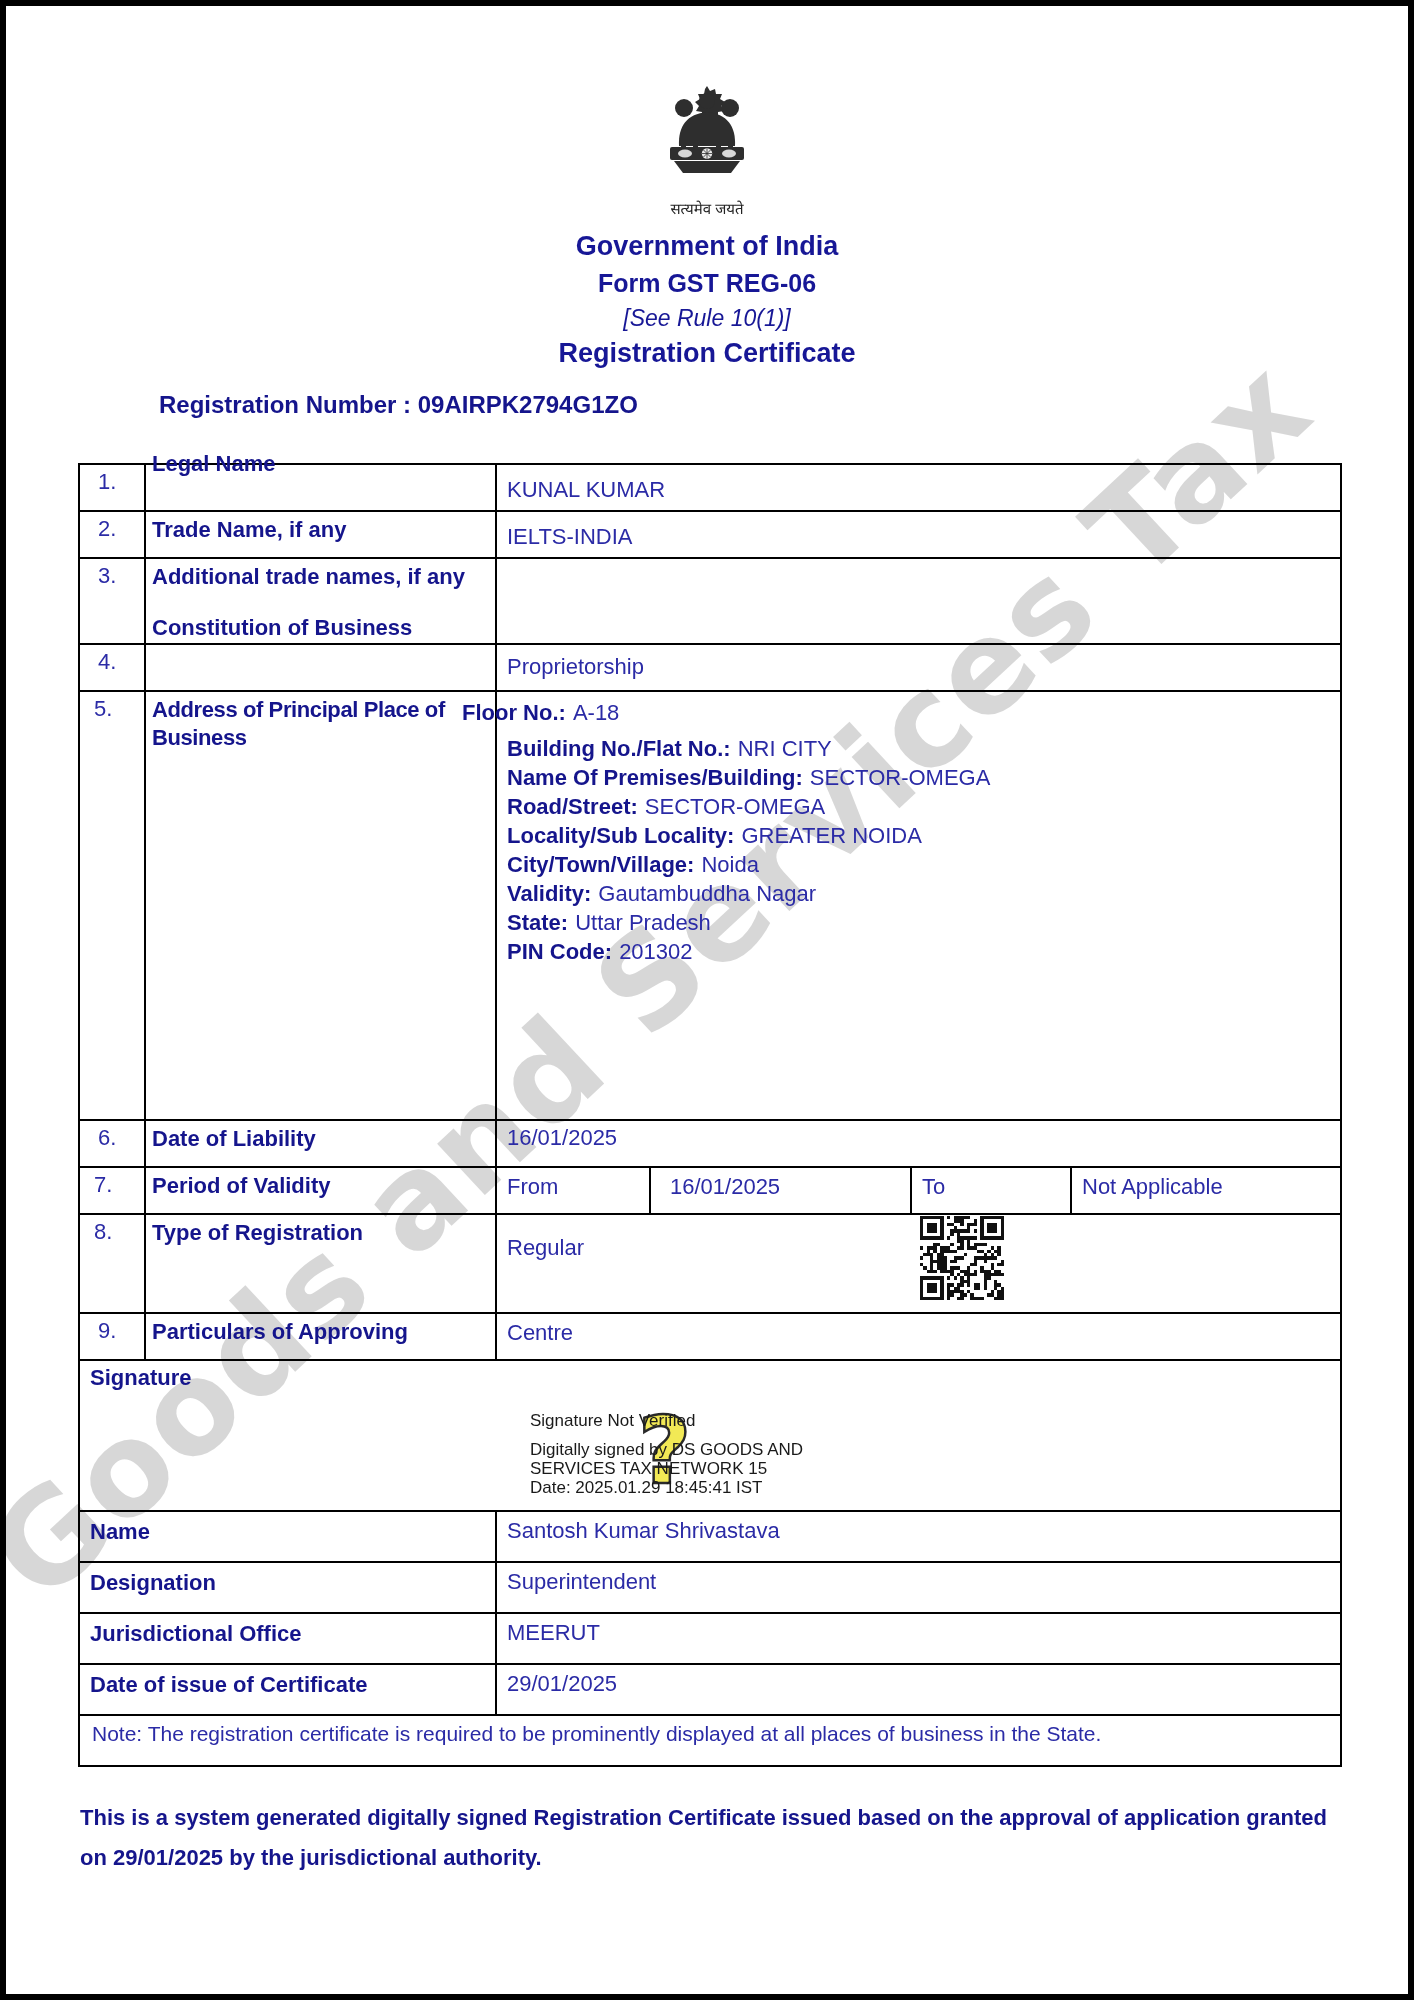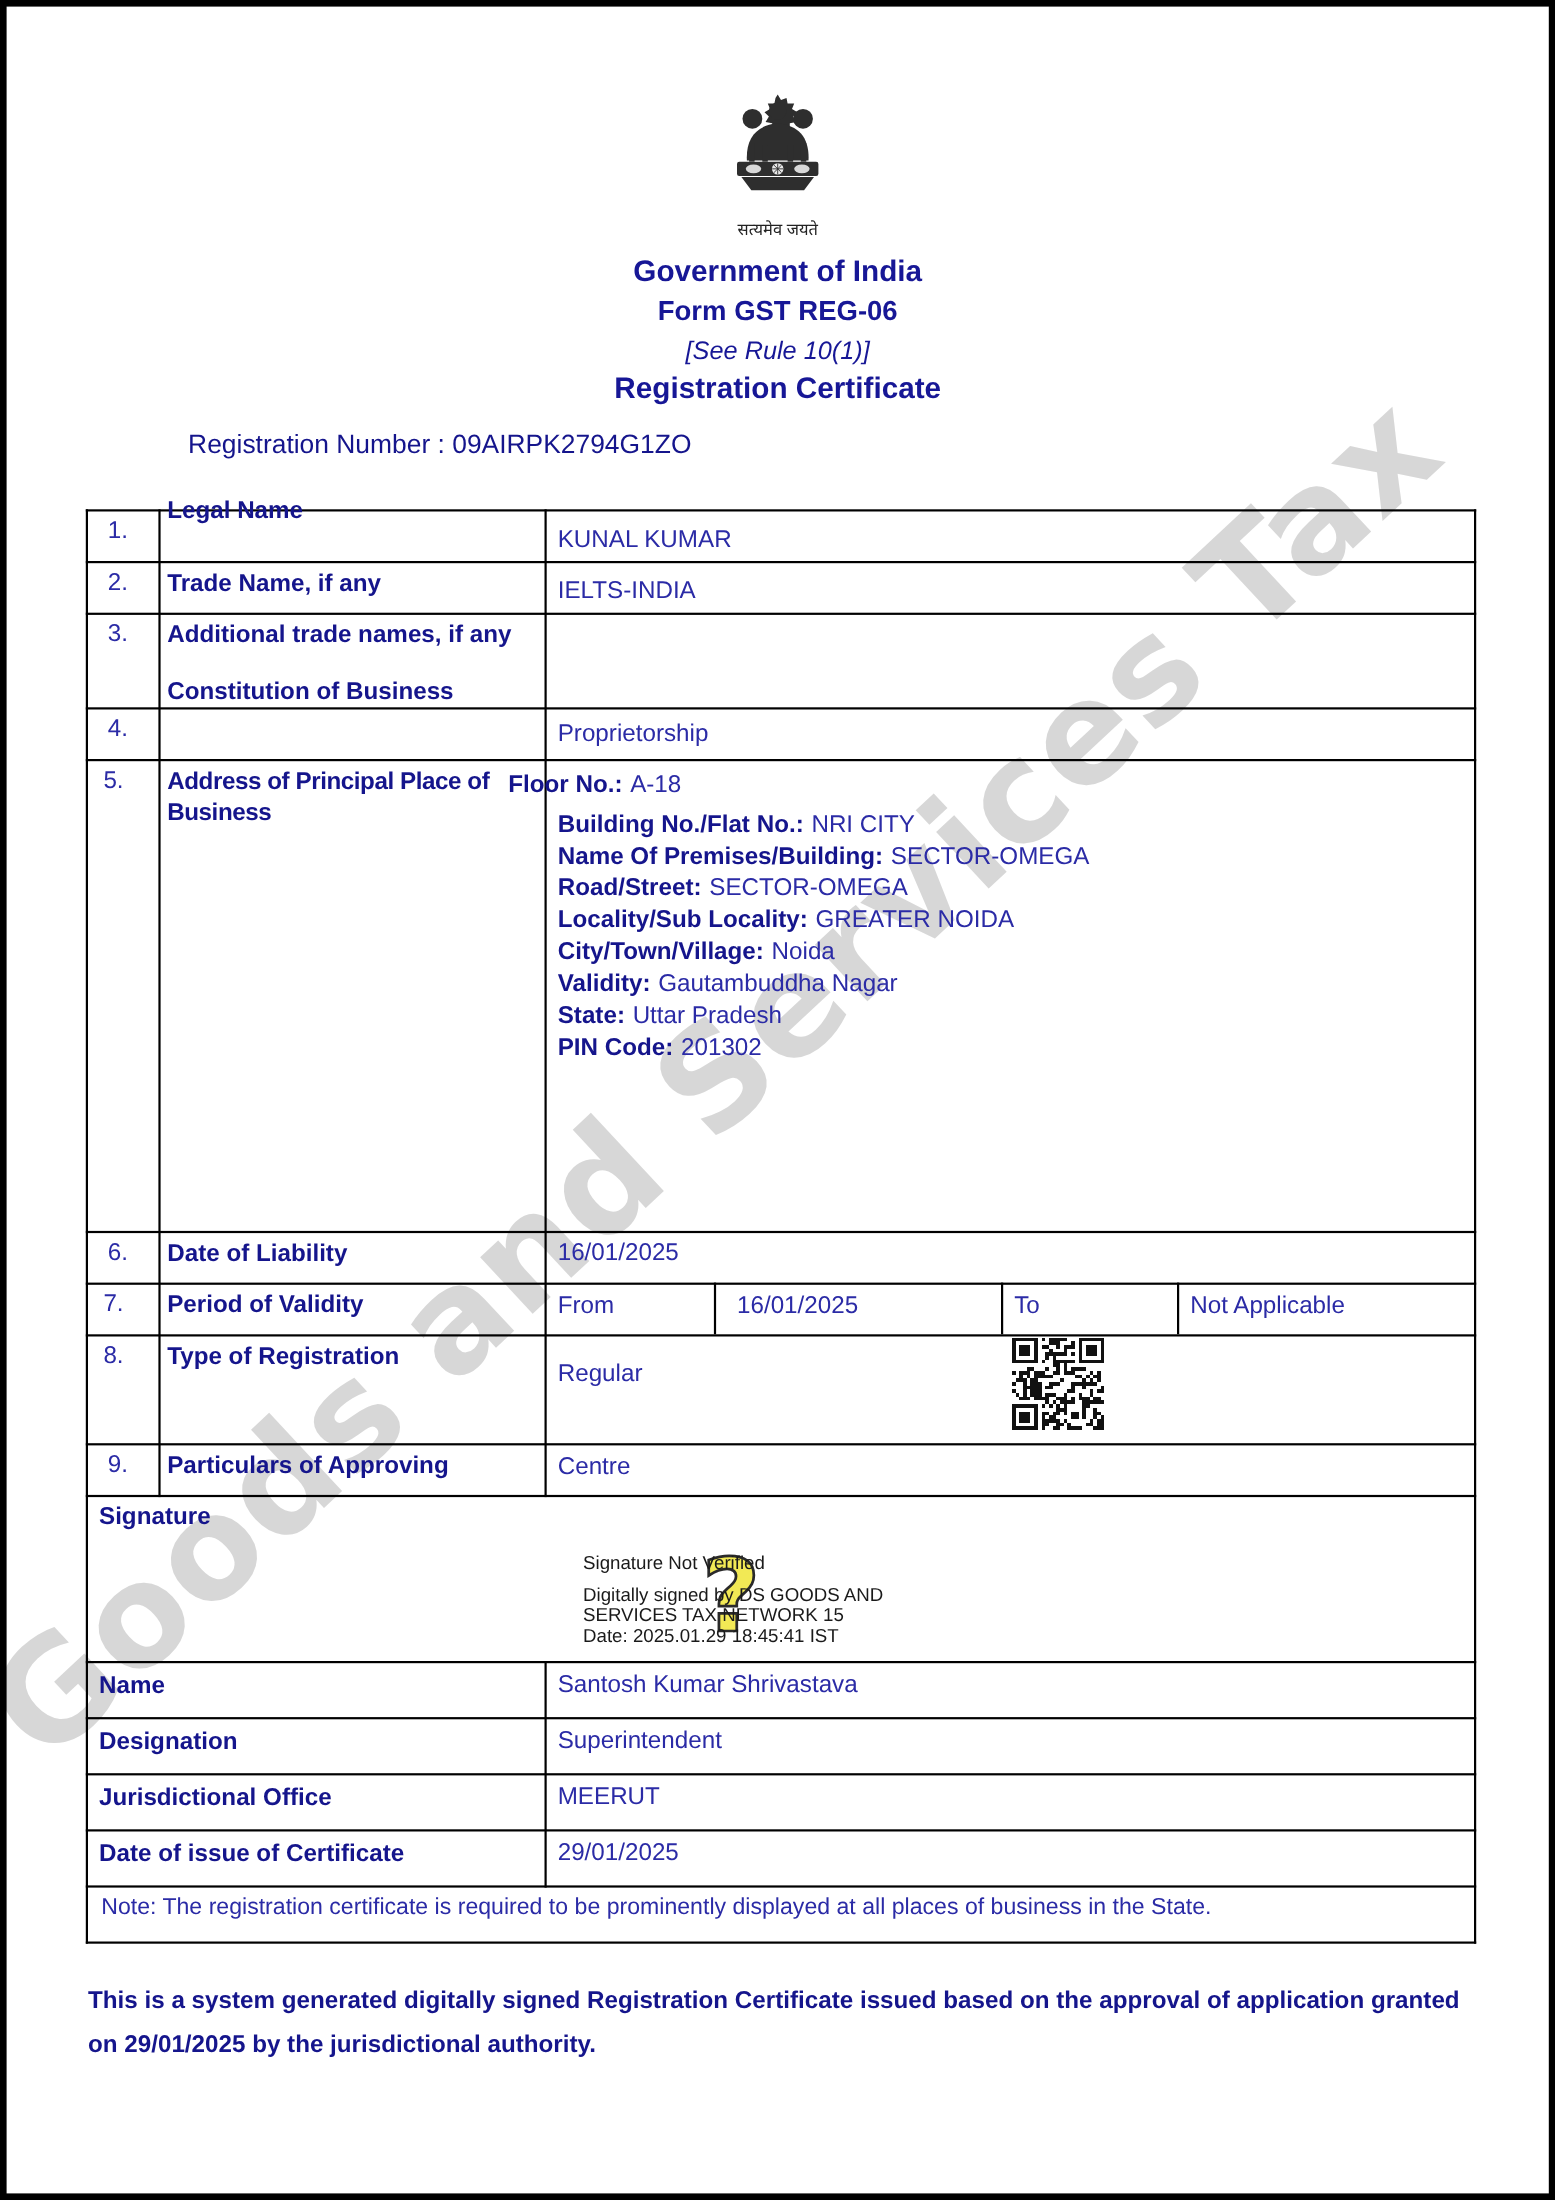--- a/index.html
+++ b/index.html
@@ -19,21 +19,21 @@
   .hline,.vline{position:absolute;background:#000;z-index:2;}
   .hline{height:2px;}
   .vline{width:2px;}
   
   .hdr{position:absolute;left:707px;transform:translateX(-50%);z-index:3;color:#171796;white-space:nowrap;}
   .hdr.big{font-size:27px;font-weight:700;}
   .hdr.mid{font-size:25px;font-weight:700;}
   .hdr.rule{font-size:23px;font-weight:500;font-style:italic;}
   .motto{position:absolute;left:707px;top:198px;transform:translateX(-50%);z-index:3;
     font-size:15px;color:#222;white-space:nowrap;}
-  .regline{position:absolute;left:171px;top:391px;z-index:3;font-size:24px;font-weight:400;color:#15158c;white-space:nowrap;}
+  .regline{position:absolute;left:159px;top:391px;z-index:3;font-size:24px;font-weight:700;color:#15158c;white-space:nowrap;}
   
   .num{position:absolute;z-index:3;font-size:22px;color:#2b2ba6;}
   .lbl{position:absolute;z-index:3;font-size:22px;font-weight:700;color:#15158c;line-height:28px;}
   .val{position:absolute;z-index:3;font-size:22px;color:#2b2ba6;white-space:nowrap;}
   .addr{position:absolute;left:507px;top:734px;z-index:3;font-size:22px;color:#2b2ba6;line-height:29px;white-space:nowrap;}
   .addr b{color:#15158c;font-weight:700;margin-right:7px;}
   .addr .gap{margin-top:0;}
   .floor-line{position:absolute;left:462px;top:700px;z-index:3;font-size:22px;color:#2b2ba6;white-space:nowrap;}
   .floor-line b{color:#15158c;font-weight:700;margin-right:7px;}
   

